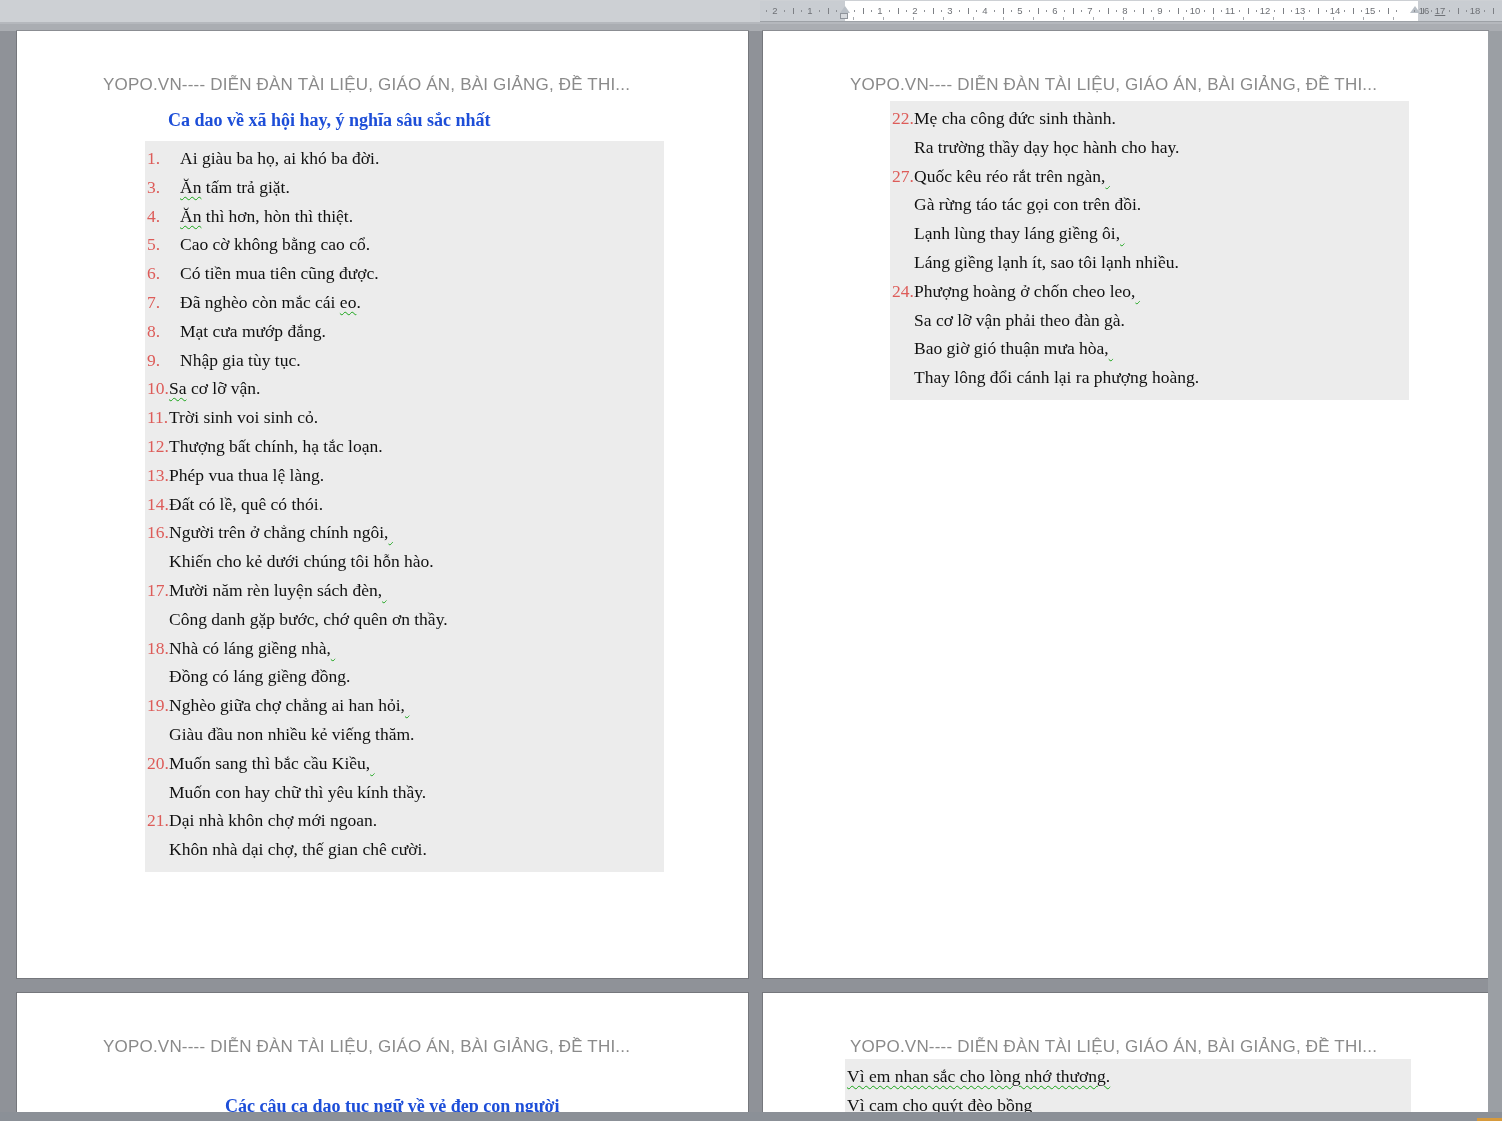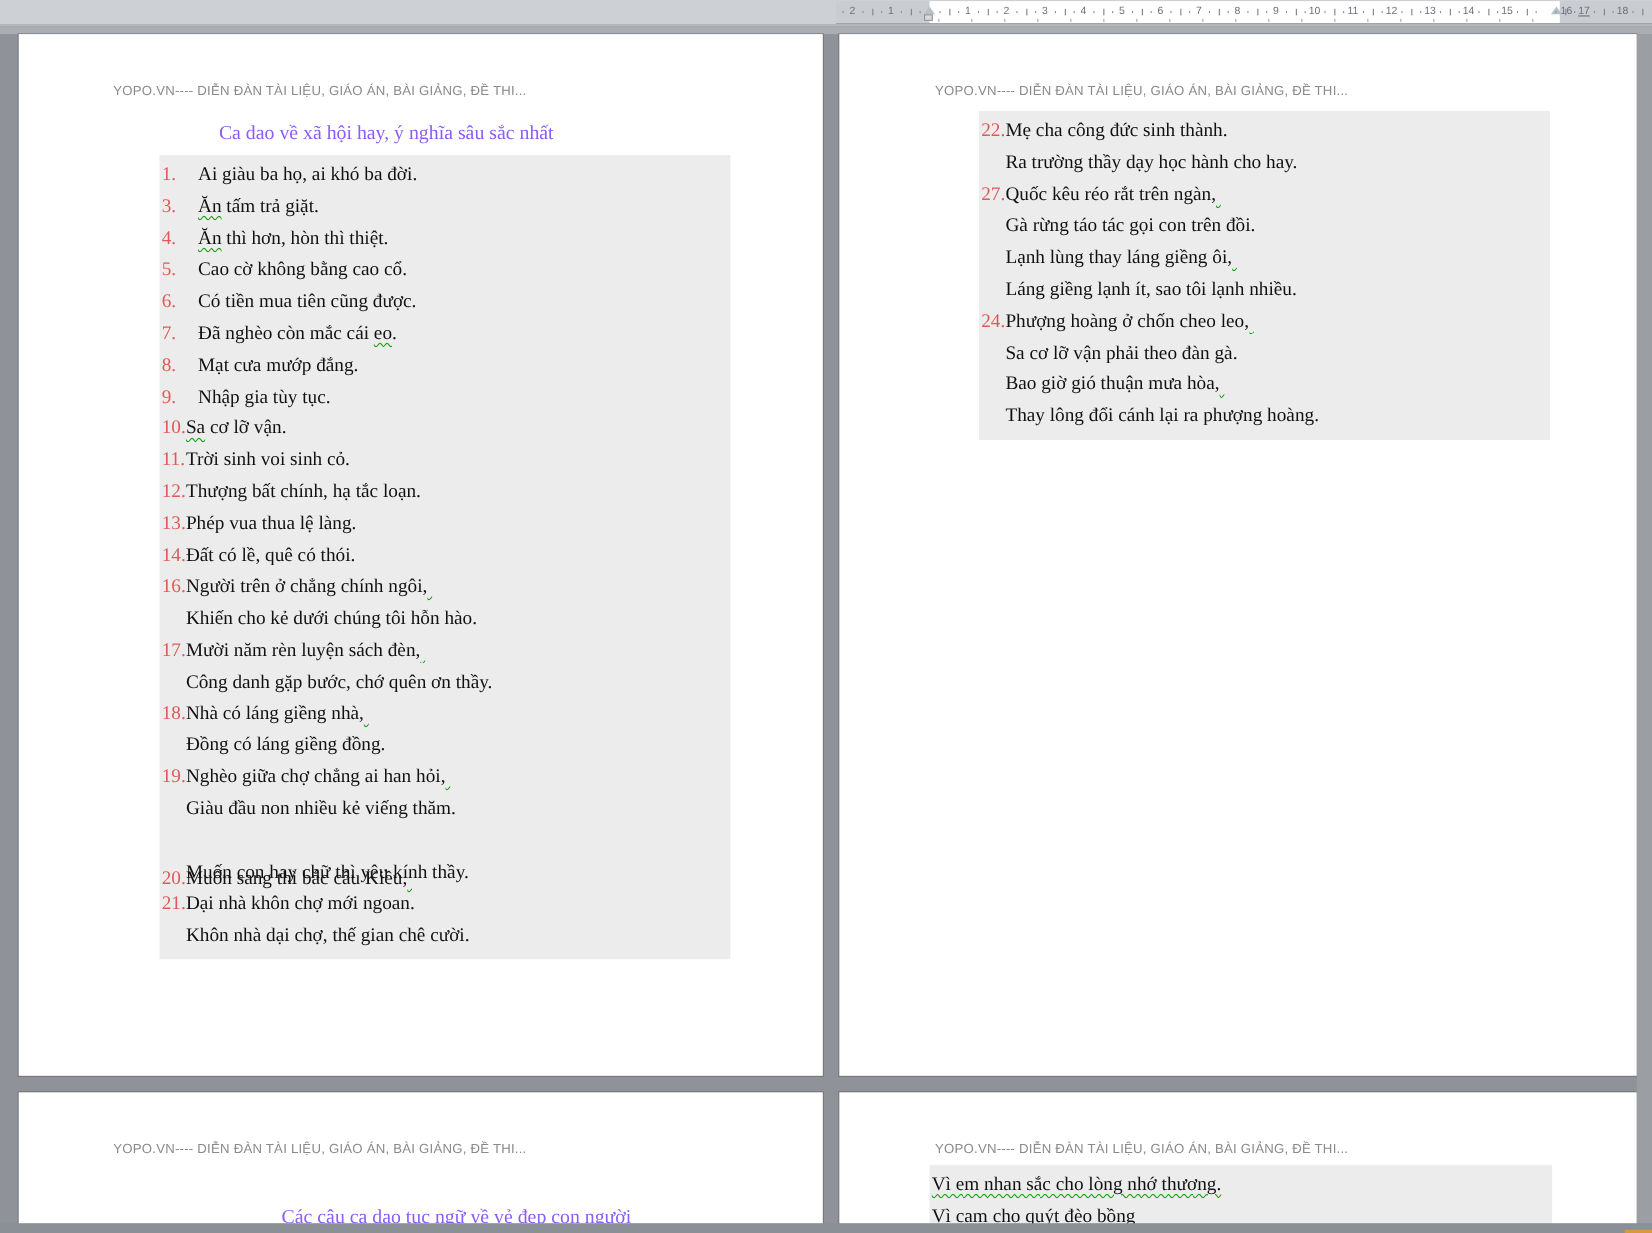--- a/index.html
+++ b/index.html
@@ -38,25 +38,25 @@
     position:absolute;background:#ffffff;
     box-shadow:0 0 0 1px rgba(0,0,0,0.18);
   }
   #page1{left:17px;top:31px;width:731px;height:947px;}
   #page2{left:763px;top:31px;width:725px;height:947px;}
   #page3{left:17px;top:993px;width:731px;height:128px;}
   #page4{left:763px;top:993px;width:725px;height:128px;}
   .doc-header{
     position:absolute;left:86px;top:44px;white-space:nowrap;
     font-family:"Liberation Sans","DejaVu Sans",sans-serif;
-    font-size:12px;letter-spacing:0.2px;color:var(--hdr,#8a8a8a);
+    font-size:17px;letter-spacing:0.2px;color:var(--hdr,#8a8a8a);
   }
   .doc-title{
-    position:absolute;white-space:nowrap;color:#8b5cf6;
-    font-size:18px;font-weight:normal;margin-left:31px;
+    position:absolute;white-space:nowrap;color:#1d4ed8;
+    font-size:18px;font-weight:bold;
   }
   #page1 .doc-title{left:151px;top:79px;}
   #page3 .doc-title{left:208px;top:103px;}
   .hl-block{position:absolute;background:var(--hl,#ececec);padding:3px 0 8px 0;}
   #hl1{left:128px;top:110px;width:519px;}
   #hl2{left:127px;top:70px;width:519px;}
   #hl4{left:82px;top:66px;width:566px;}
   .line{
     height:28.8px;line-height:28.8px;font-size:17.5px;color:#111;
     padding-left:2px;white-space:nowrap;
@@ -212,21 +212,21 @@
         <div class="line"><span class="num" style="width: 22px;">13.</span><span>Phép vua thua lệ làng.</span></div>
         <div class="line"><span class="num" style="width: 22px;">14.</span><span>Đất có lề, quê có thói.</span></div>
         <div class="line"><span class="num" style="width: 22px;">16.</span><span>Người trên ở chẳng chính ngôi,</span><span class="sq">&nbsp;</span></div>
         <div class="line cont"><span>Khiến cho kẻ dưới chúng tôi hỗn hào.</span></div>
         <div class="line"><span class="num" style="width: 22px;">17.</span><span>Mười năm rèn luyện sách đèn,</span><span class="sq">&nbsp;</span></div>
         <div class="line cont"><span>Công danh gặp bước, chớ quên ơn thầy.</span></div>
         <div class="line"><span class="num" style="width: 22px;">18.</span><span>Nhà có láng giềng nhà,</span><span class="sq">&nbsp;</span></div>
         <div class="line cont"><span>Đồng có láng giềng đồng.</span></div>
         <div class="line"><span class="num" style="width: 22px;">19.</span><span>Nghèo giữa chợ chẳng ai han hỏi,</span><span class="sq">&nbsp;</span></div>
         <div class="line cont"><span>Giàu đầu non nhiều kẻ viếng thăm.</span></div>
-        <div class="line"><span class="num" style="width: 22px; margin-top: 35px;">20.</span><span>Muốn sang thì bắc cầu Kiều,</span><span class="sq">&nbsp;</span></div>
+        <div class="line"><span class="num" style="width: 22px;">20.</span><span>Muốn sang thì bắc cầu Kiều,</span><span class="sq">&nbsp;</span></div>
         <div class="line cont"><span>Muốn con hay chữ thì yêu kính thầy.</span></div>
         <div class="line"><span class="num" style="width: 22px;">21.</span><span>Dại nhà khôn chợ mới ngoan.</span></div>
         <div class="line cont"><span>Khôn nhà dại chợ, thế gian chê cười.</span></div>
       </div>
   </div>
 
   <div class="page" id="page2">
     <div class="doc-header" style="left:87px;">YOPO.VN---- DIỄN ĐÀN TÀI LIỆU, GIÁO ÁN, BÀI GIẢNG, ĐỀ THI...</div>
     <div class="hl-block" id="hl2">
         <div class="line"><span class="num" style="width: 22px;">22.</span><span>Mẹ cha công đức sinh thành.</span></div>

